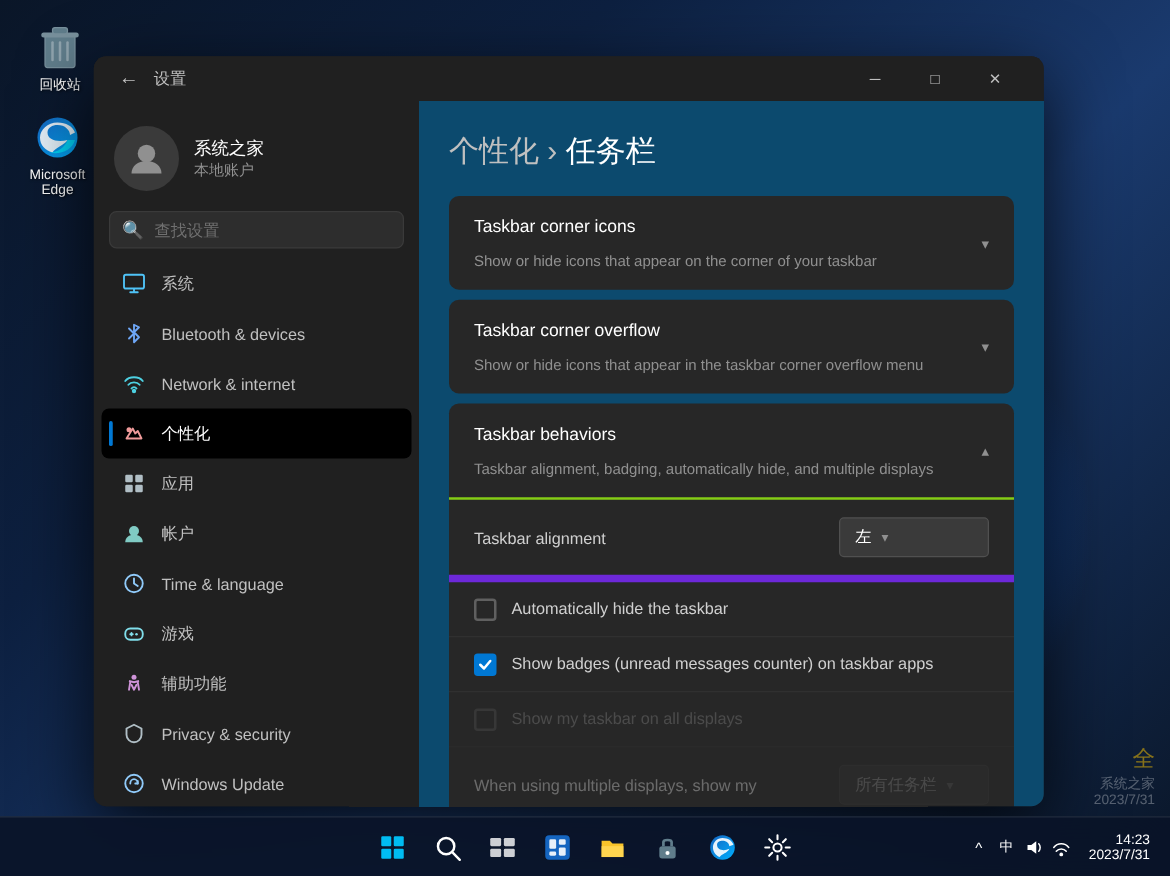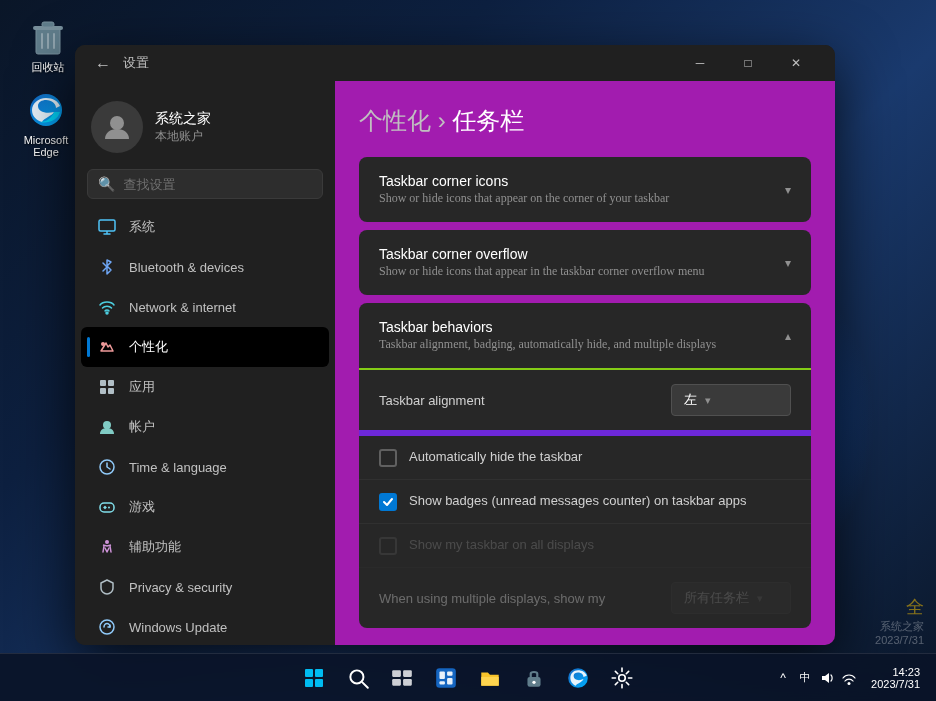--- a/index.html
+++ b/index.html
@@ -296,21 +296,21 @@
       width: 3px;
       height: 20px;
       background: #0078d4;
       border-radius: 2px;
     }
     .nav-item.active { position: relative; }
 
     
     .main-content {
       flex: 1;
-      background: #a21caf;
+      background: #0c4a6e;
       overflow-y: auto;
       padding: 24px;
     }
 
     
     .page-header {
       margin-bottom: 20px;
     }
     .breadcrumb {
       color: #c0c0c0;
@@ -337,22 +337,21 @@
       cursor: pointer;
     }
     .section-header-text .section-title {
       color: white;
       font-size: 14px;
       font-weight: 400;
     }
     .section-header-text .section-desc {
       color: #909090;
       font-size: 12px;
-      margin-top: 2px;
-      font-family: Liberation Serif, serif;
+      margin-top: 13px;
     }
     .chevron { color: #909090; font-size: 12px; }
 
     
     .section-expanded {
       background: #272727;
       border-radius: 8px;
       margin-bottom: 8px;
     }
     .section-expanded .section-header {

